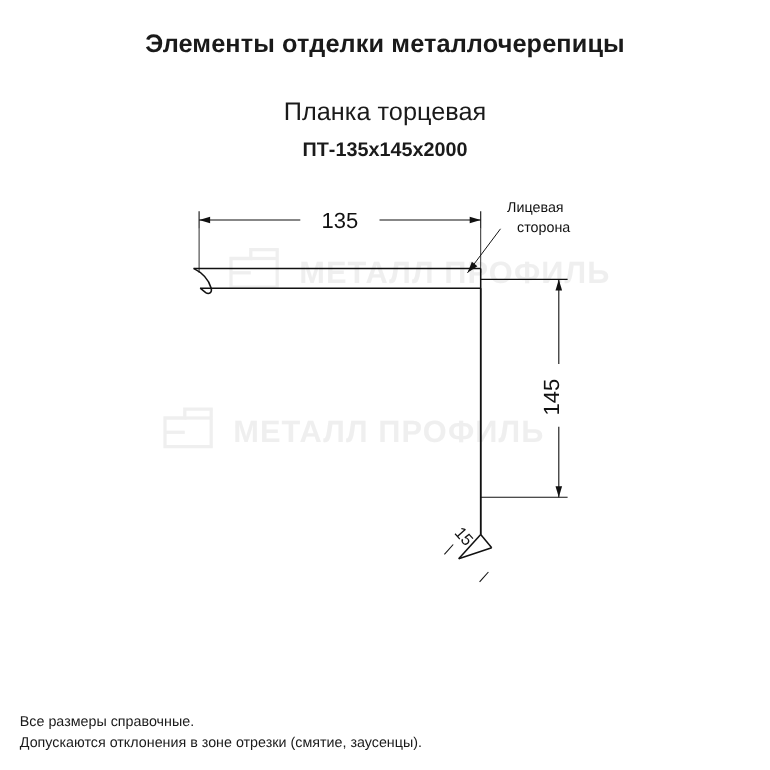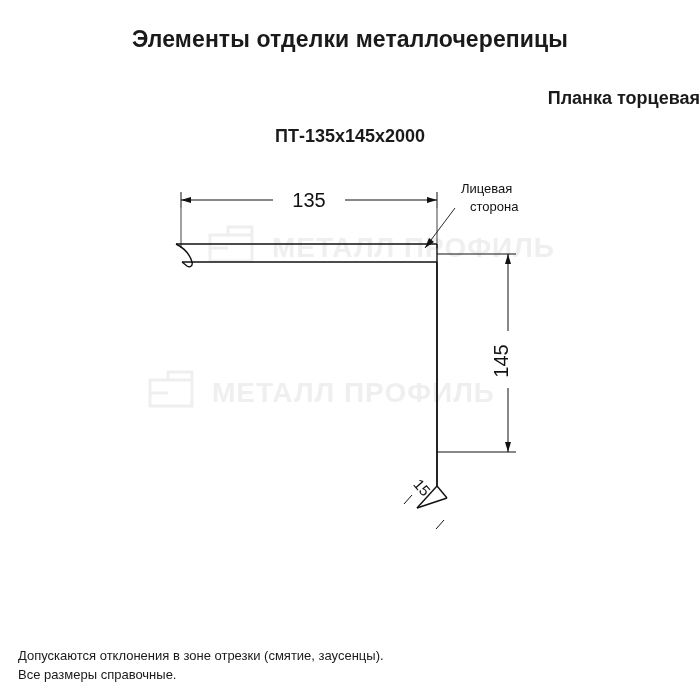--- a/index.html
+++ b/index.html
@@ -28,23 +28,23 @@
     text-align: center;
     font-size: 23px;
     font-weight: bold;
     letter-spacing: 0.1px;
   }
   .subtitle {
     position: absolute;
     top: 88px;
     left: 0;
     width: 700px;
-    text-align: right;
-    font-size: 18px;
-    font-weight: bold;
+    text-align: center;
+    font-size: 23px;
+    font-weight: normal;
   }
   .model {
     position: absolute;
     top: 126px;
     left: 0;
     width: 700px;
     text-align: center;
     font-size: 18px;
     font-weight: bold;
   }
@@ -179,17 +179,17 @@
       <g stroke="#111111" stroke-width="1" fill="none">
         <line x1="412" y1="339" x2="404" y2="348"></line>
         <line x1="444" y1="364" x2="436" y2="373"></line>
       </g>
       <text class="smalldim" x="418" y="335" text-anchor="middle" transform="rotate(48 418 335)">15</text>
 
     </svg>
   </div>
 
   <div class="footer">
+    <div>Все размеры справочные.</div>
     <div>Допускаются отклонения в зоне отрезки (смятие, заусенцы).</div>
-    <div>Все размеры справочные.</div>
   </div>
 
 </div>
 
 </body></html>

